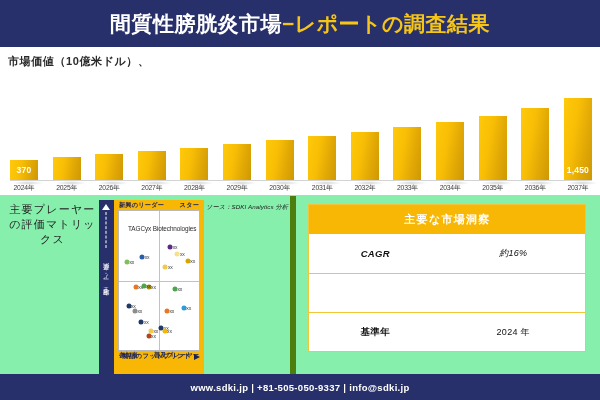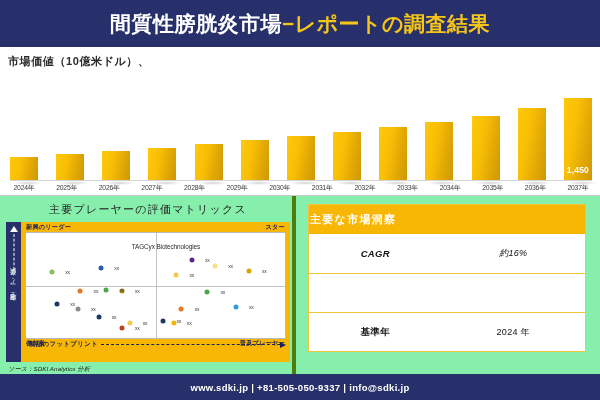--- a/index.html
+++ b/index.html
@@ -72,22 +72,22 @@
     letter-spacing:-.2px; white-space:nowrap;
   }
 
   
   .lower {
     flex:1 1 auto; display:flex; padding:0 4px 0 4px;
     border-top:1px solid #c9c9c9; min-height:0;
   }
   .panel-left {
     width:292px; position:relative; padding:4px 2px 0 2px;
-    border-right:4px solid #4d7c0f;
-    display:flex; flex-direction:column;
+    border-right:6px solid #4d7c0f;
+    display:flex; flex-direction:row;
   }
   .panel-right {
     flex:1; padding:8px 10px 0 12px;
     display:flex; flex-direction:column;
   }
 
   
   .matrix-title {
     text-align:center; font-size:11px; color:#222; font-weight:normal;
     letter-spacing:1.2px; padding:2px 0 5px 0;
@@ -162,21 +162,21 @@
     font-size:6.2px; color:#222; font-style:italic; padding:3px 0 0 2px;
     letter-spacing:.1px; white-space:nowrap;
   }
 
   
   .ins-card {
     border:1px solid #F3C53A; background:#fff;
     display:flex; flex-direction:column; width:100%;
   }
   .ins-header {
-    background:#F9B705; color:#ffffff; text-align:left;
+    background:#F9B705; color:#ffffff; text-align:center;
     font-size:11px; font-weight:bold; letter-spacing:1.3px;
     padding:7px 0 7px 1px;
   }
   .ins-row {
     display:flex; align-items:center; border-top:1px solid #F3C53A;
     height:39px;
   }
   .ins-row:first-of-type { border-top:none;font-style:italic; }
   .ins-key {
     flex:0 0 48%; text-align:center; font-size:9.5px;
@@ -204,20 +204,25 @@
     <div class="header-title">
       <span class="ht-main">間質性膀胱炎市場</span><span class="ht-accent">−レポートの調査結果</span>
     </div>
   </div>
 
   <div class="chart-block">
     <div class="chart-title">
       <div>市場価値（10億米ドル）、</div>
     </div>
     <div class="chart-area" id="chart-area">
+        <div class="bar-col">
+          <div class="bar" style="height: 21px;">
+            <div class="bar-value">370</div>
+          </div>
+        </div>
         <div class="bar-col">
           <div class="bar" style="height: 24px;"></div>
         </div>
         <div class="bar-col">
           <div class="bar" style="height: 27px;"></div>
         </div>
         <div class="bar-col">
           <div class="bar" style="height: 30px;"></div>
         </div>
         <div class="bar-col">

